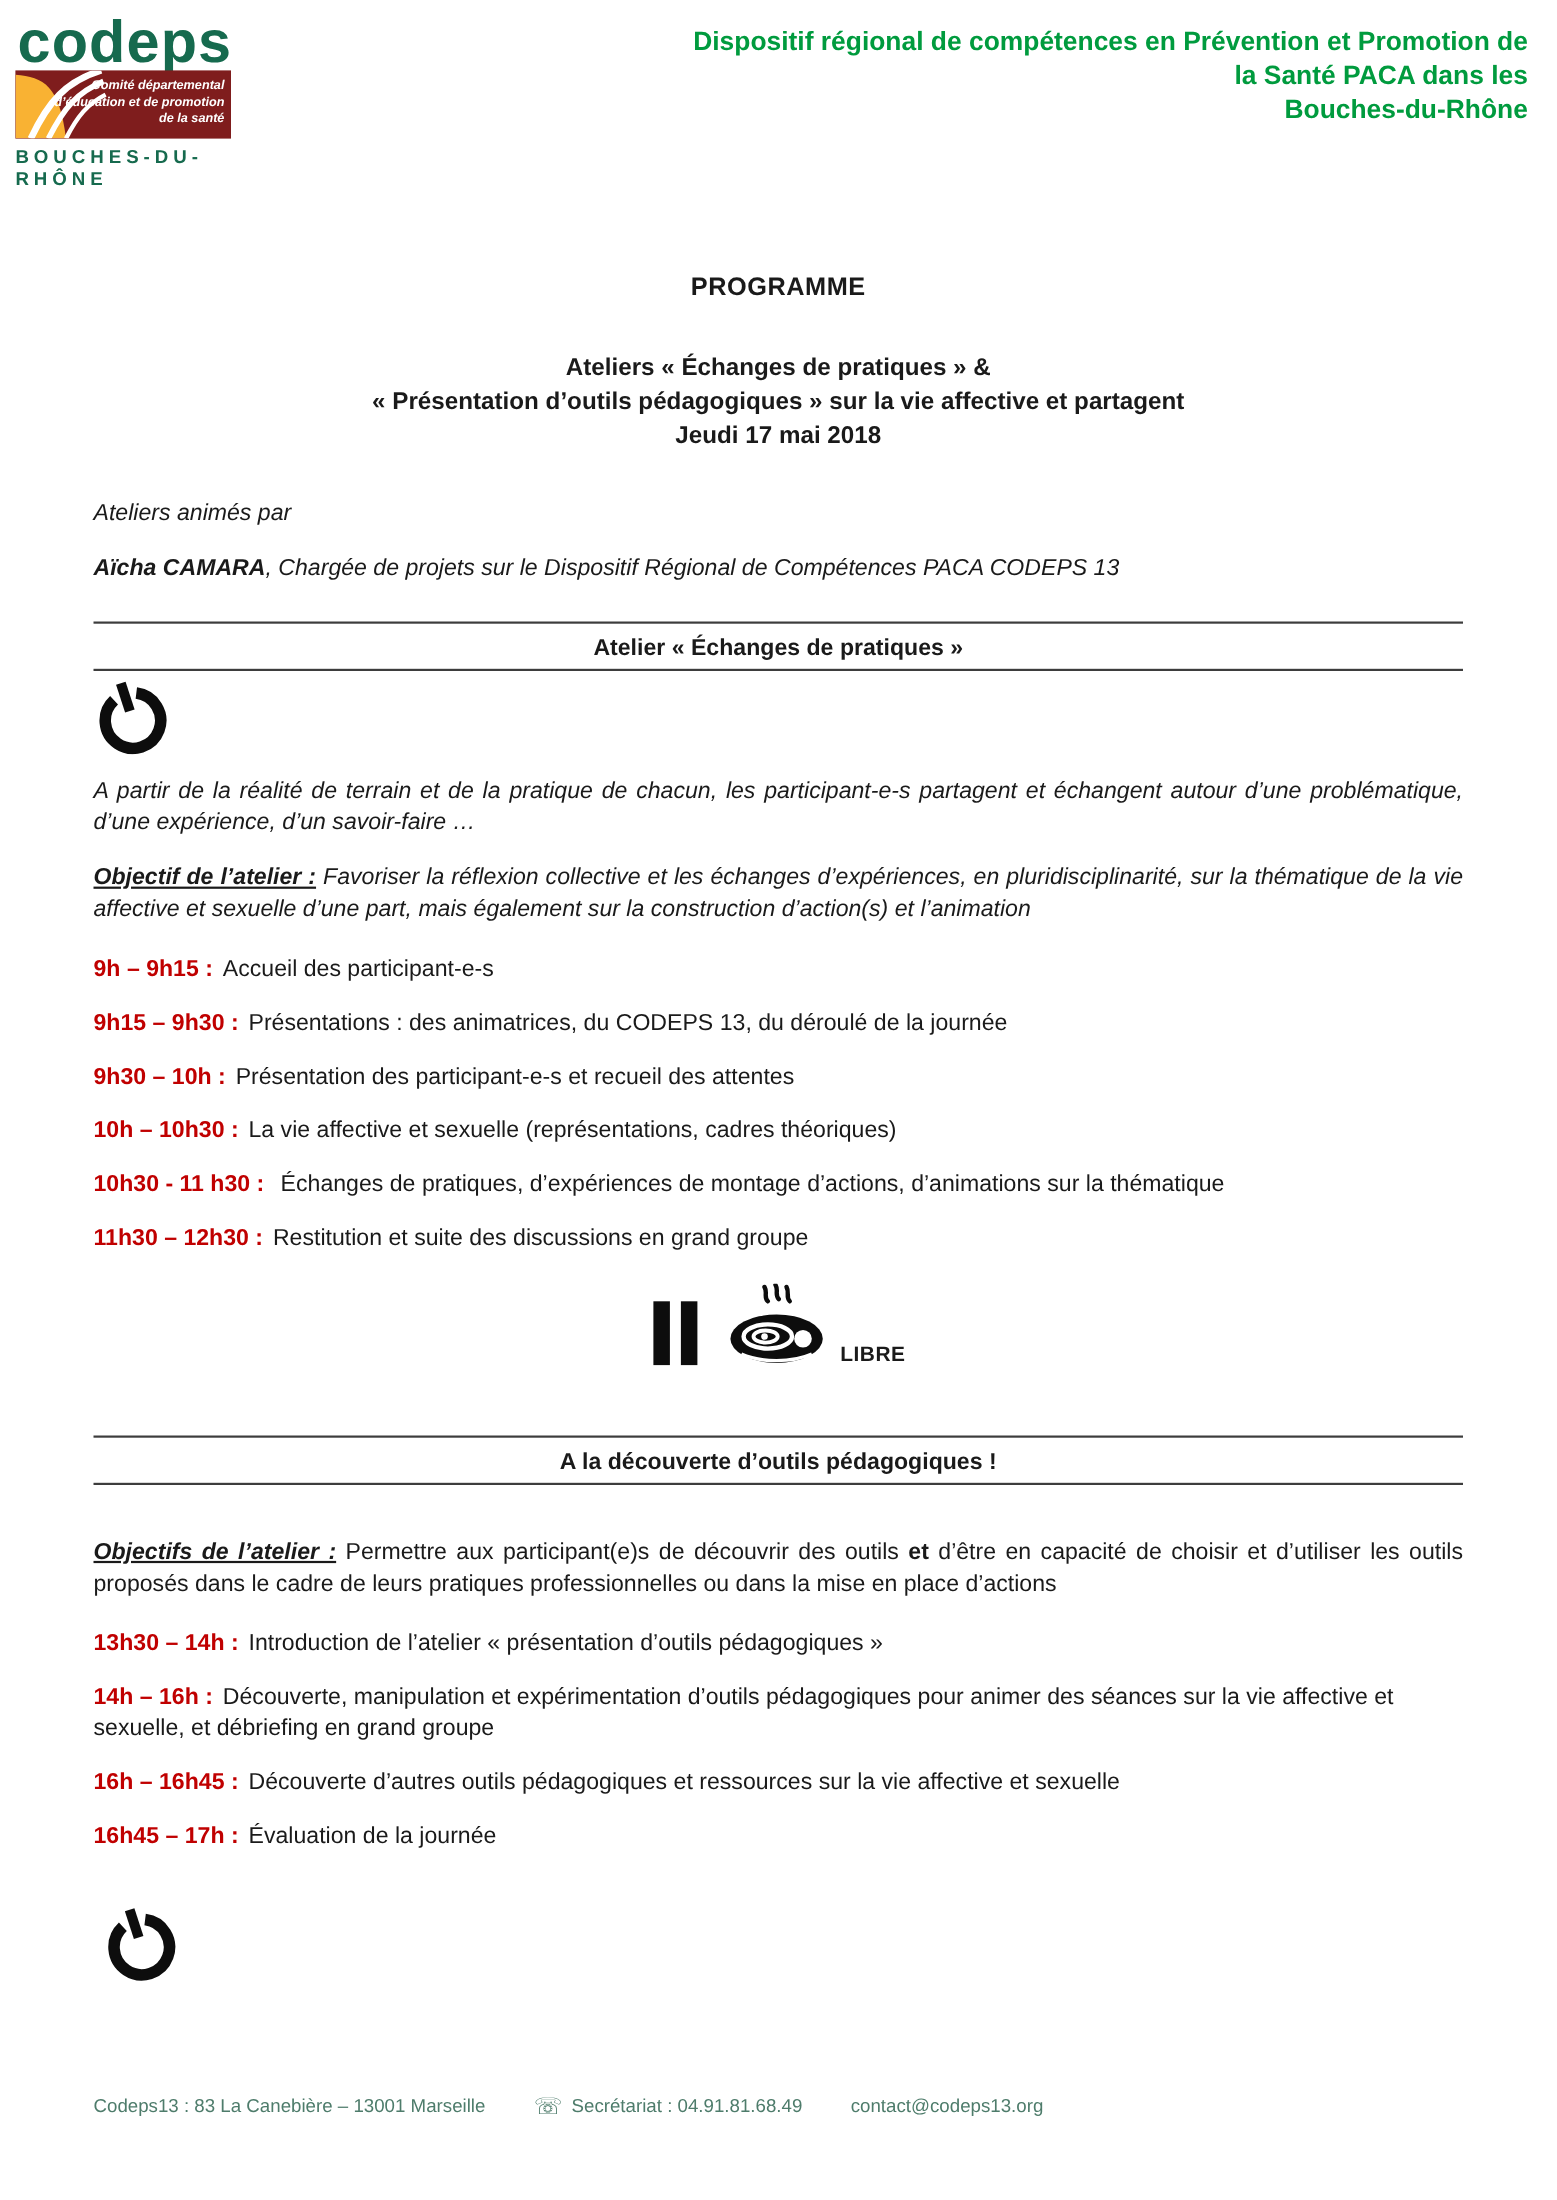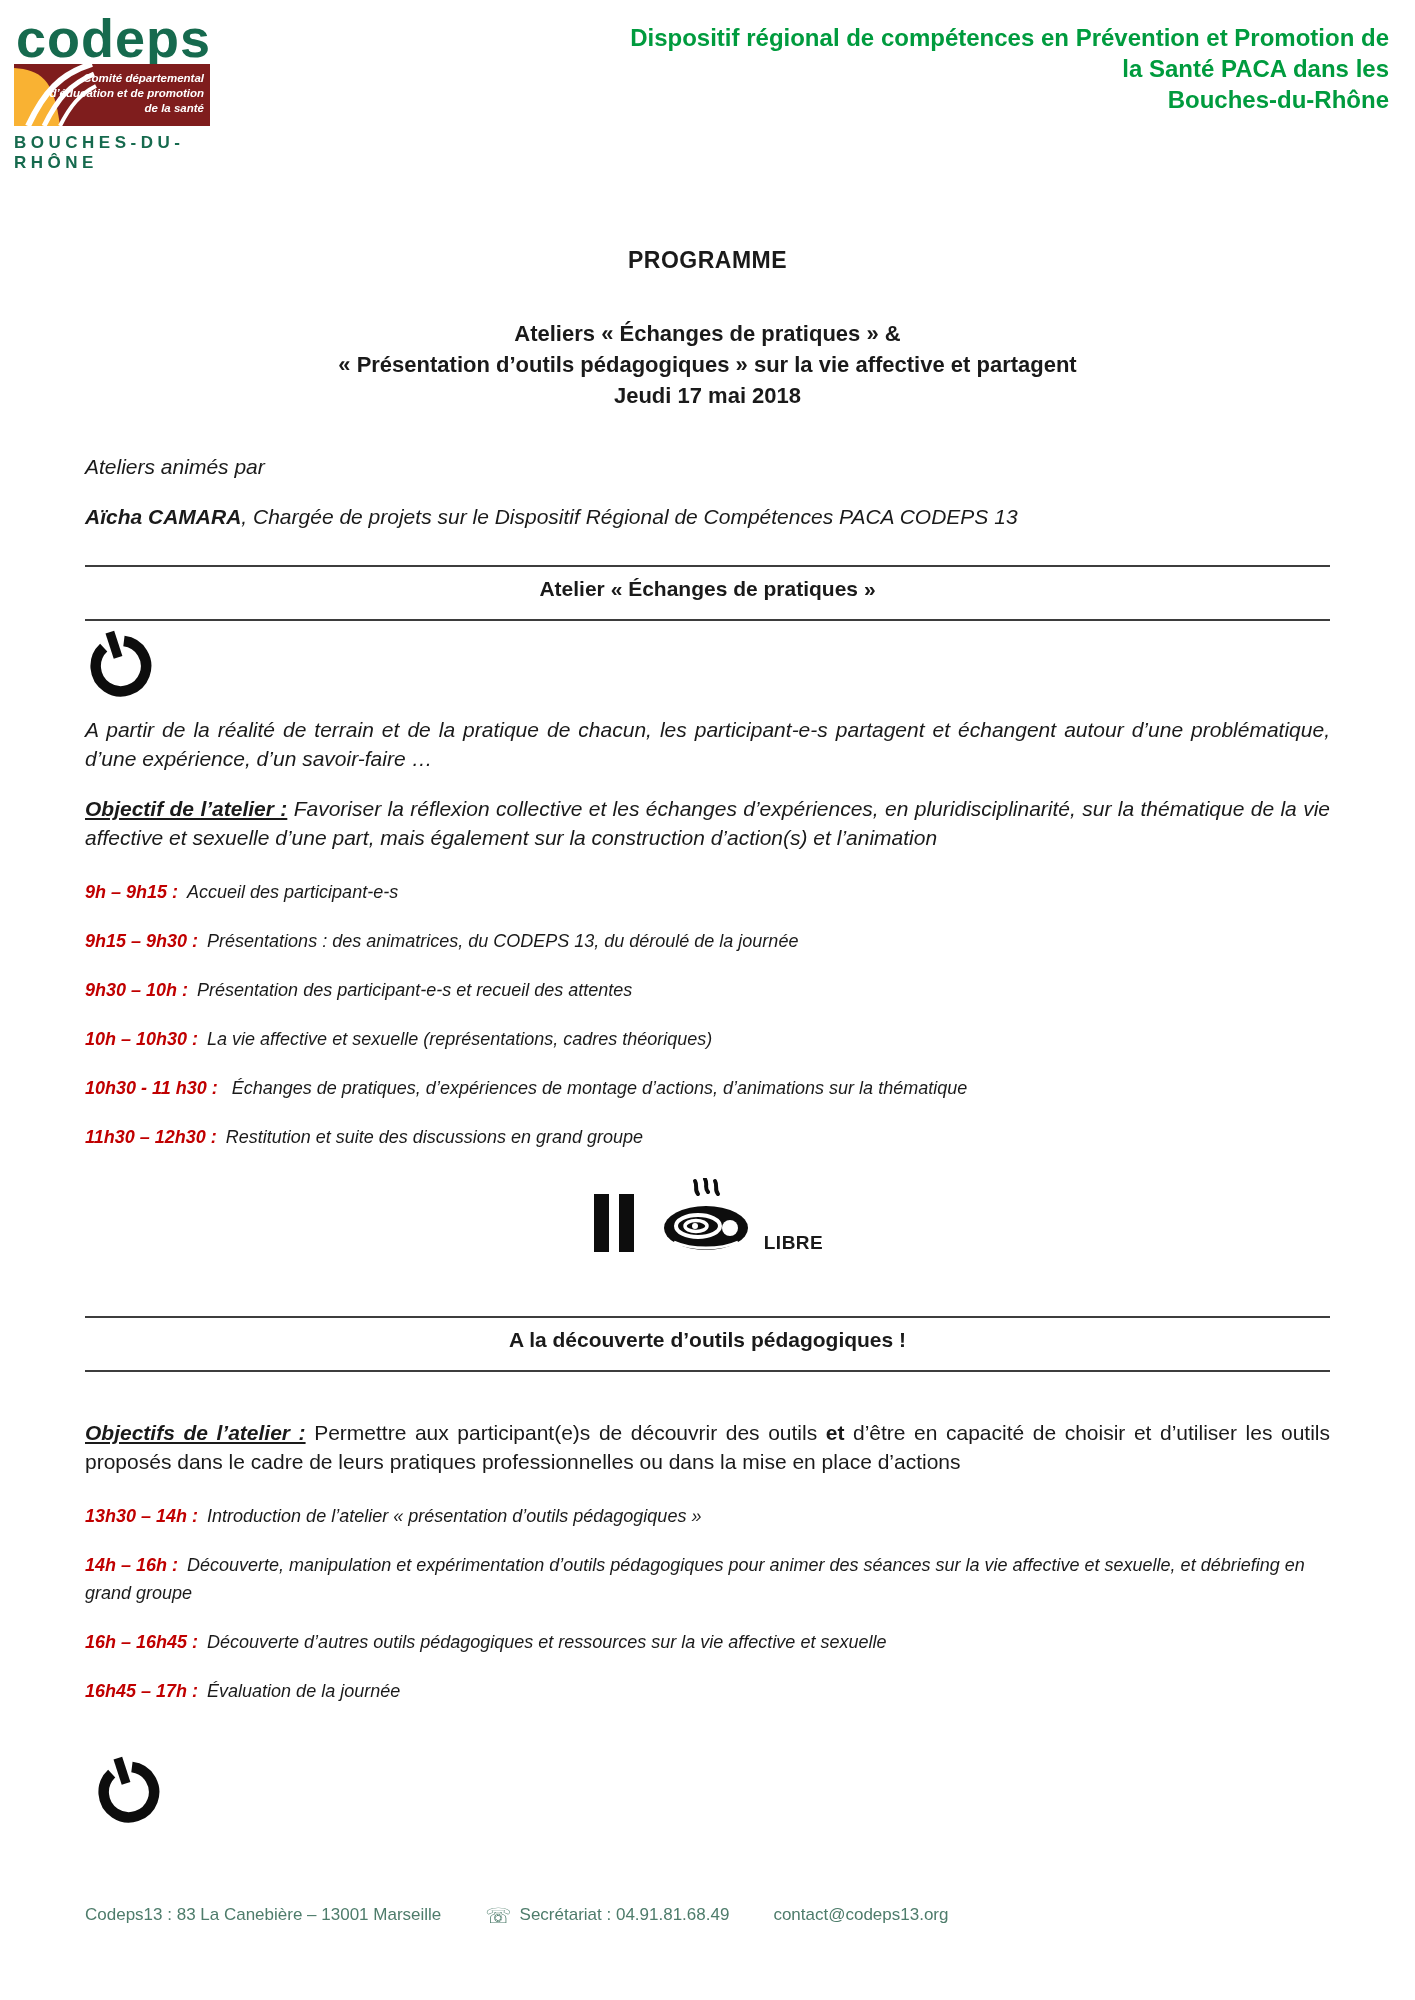--- a/index.html
+++ b/index.html
@@ -40,37 +40,37 @@
   .facilitators{margin-top:44px;font-style:italic;font-size:21px;}
   .fac-intro{margin:0 0 26px 0;}
   .fac-line{margin:0 0 24px 0;}
   .fac-name{font-weight:bold;}
 
   
   .section-header{
     margin-top:36px;
     border-top:2px solid #3d3d3d;border-bottom:2px solid #3d3d3d;
     text-align:center;font-weight:bold;font-size:21px;
-    padding:10px 0 18px 0;
+    padding:10px 0 7px 0;
   }
   .section-header.second{margin-top:58px;}
 
   
   .power-wrap{margin-top:6px;height:72px;}
   .power-wrap.bottom{margin-top:48px;margin-left:8px;}
 
   
   .para{font-size:21px;line-height:29px;text-align:justify;margin-top:16px;}
   .italic{font-style:italic;}
   .obj-label{font-weight:bold;font-style:italic;text-decoration:underline;}
   .obj-bold{font-weight:bold;}
 
   
   .sched{margin-top:26px;}
-  .sched-row{font-size:18px;line-height:28px;margin-bottom:21px;font-style:italic;}
+  .sched-row{font-size:21px;line-height:28px;margin-bottom:21px;}
   .sched-time{font-weight:bold;color:#C00000;margin-right:9px;white-space:nowrap;}
 
   
   .break-row{display:flex;justify-content:center;align-items:flex-end;margin-top:16px;height:86px;}
   .break-label{font-weight:bold;font-size:19px;letter-spacing:0.5px;margin-left:12px;padding-bottom:4px;}
   .pause-icon{margin-right:22px;padding-bottom:4px;}
 
   
   .footer{
     position:absolute;left:85px;right:60px;top:1905px;

